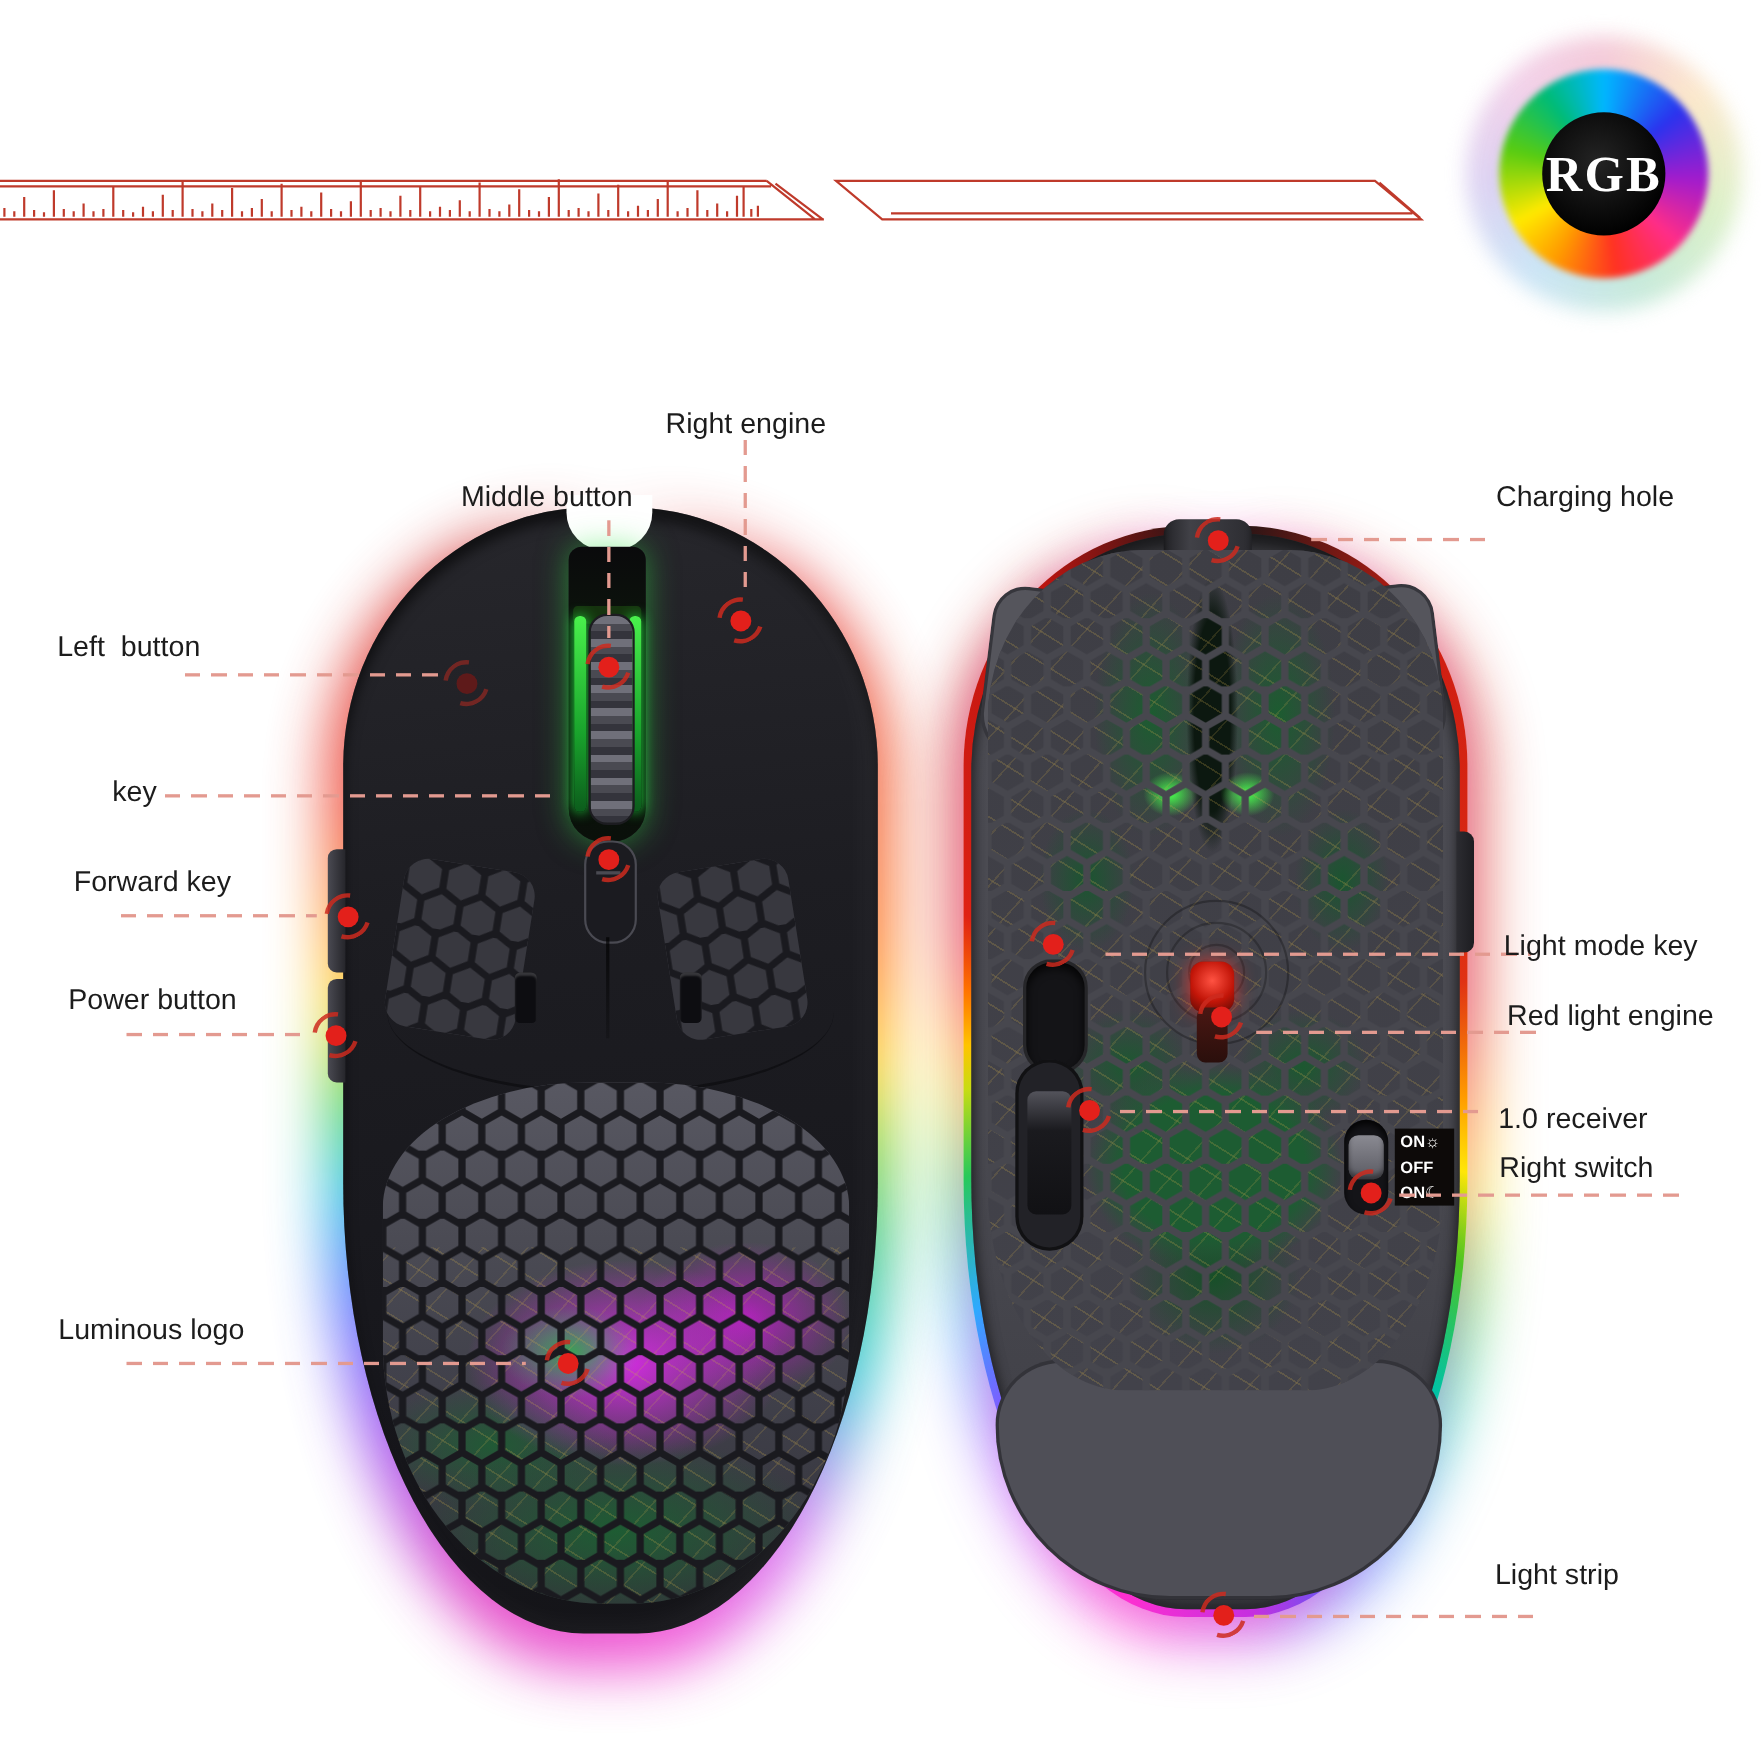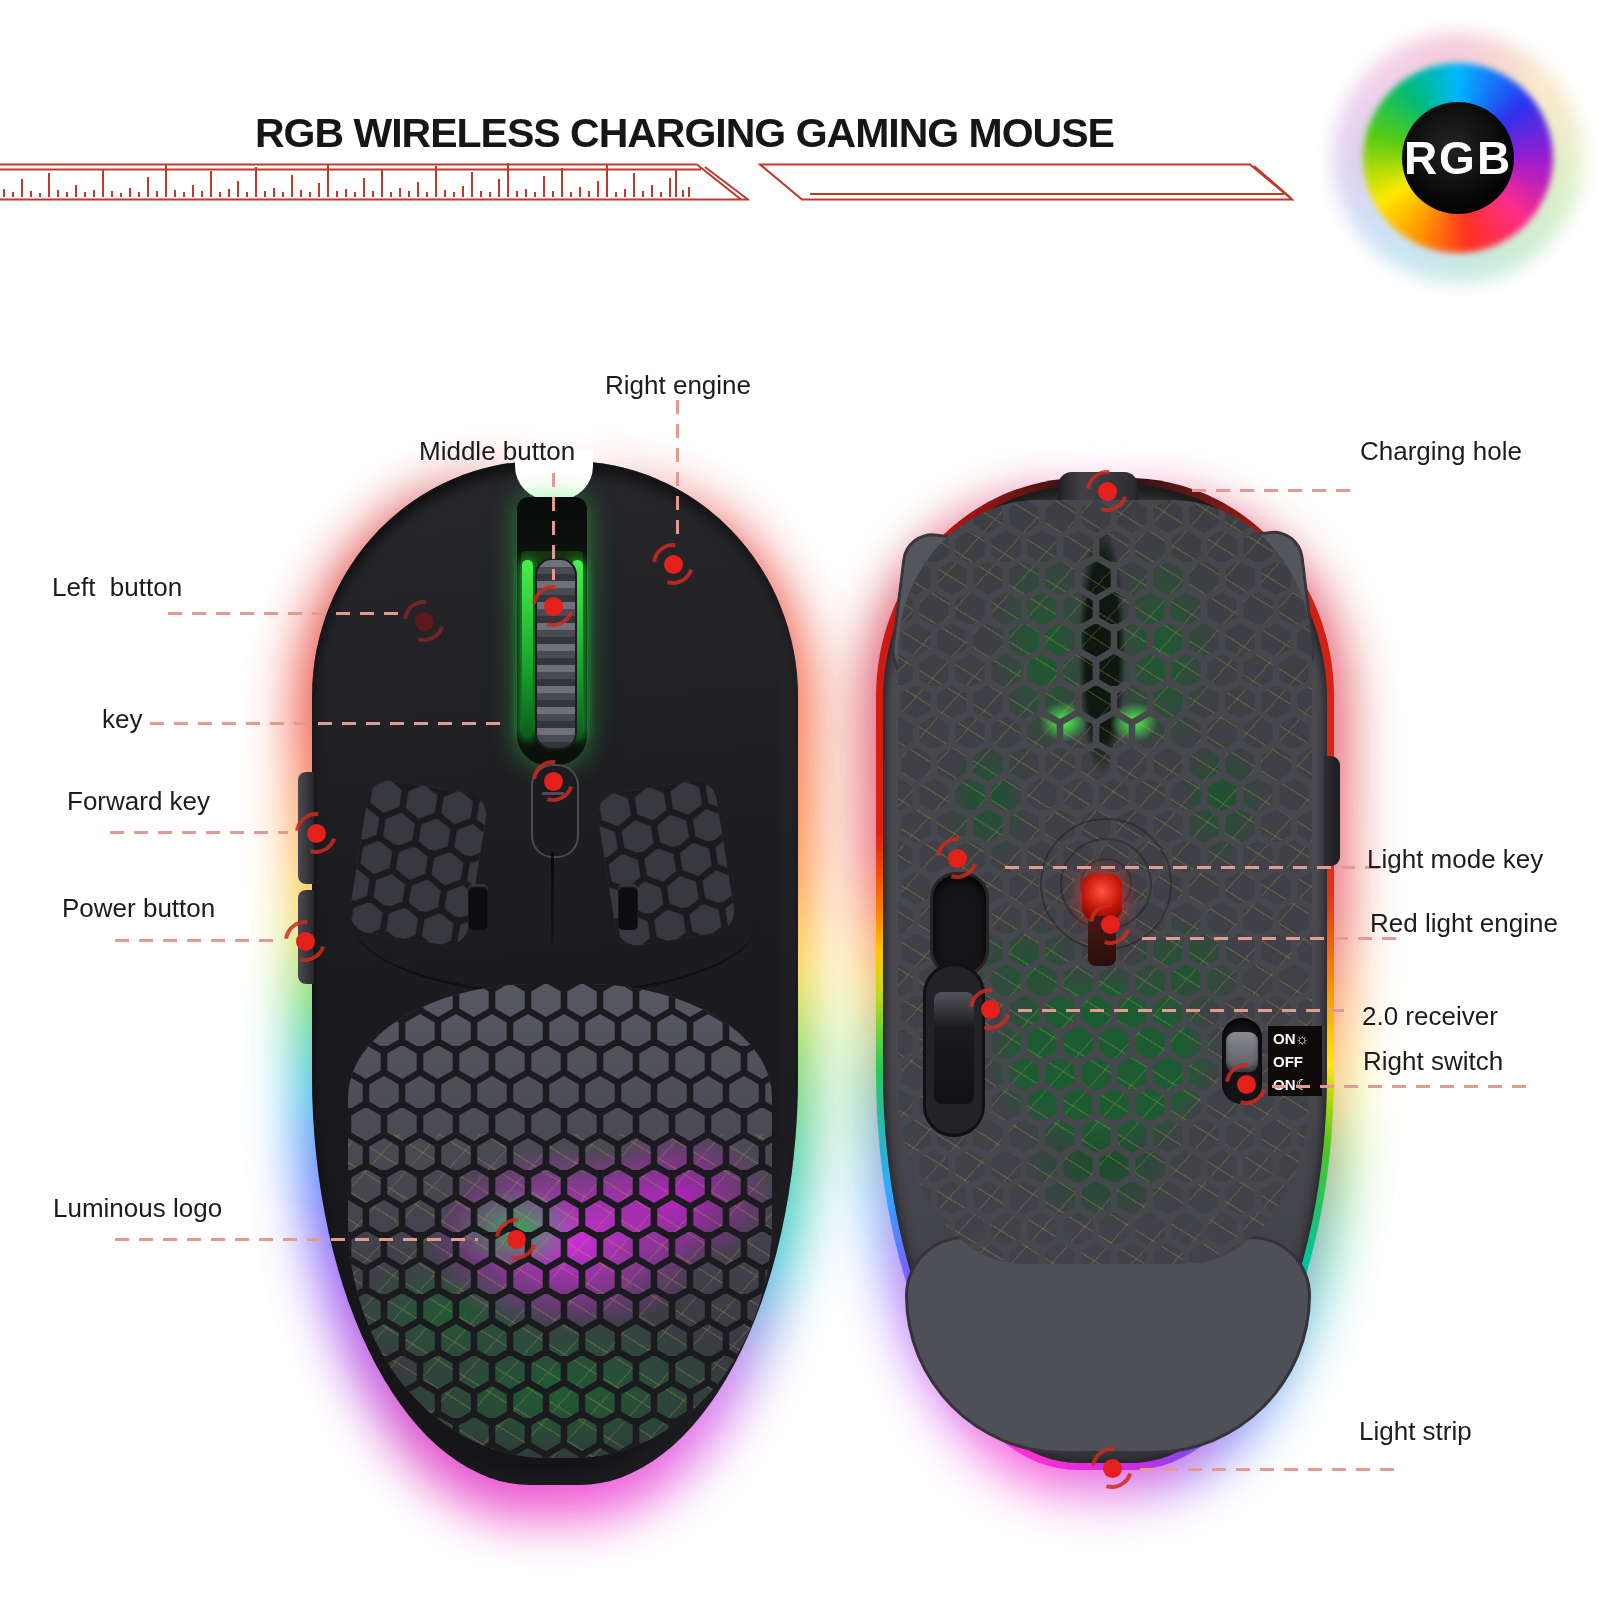--- a/index.html
+++ b/index.html
@@ -12,21 +12,21 @@
   .banner-svg{position:absolute;left:0;top:0;}
 
   
   .rgb-badge{position:absolute;left:1333px;top:33px;width:250px;height:250px;}
   .rgb-outer{position:absolute;inset:0;border-radius:50%;filter:blur(9px);opacity:.9;
     background:conic-gradient(from 0deg,#f3c6d6,#fbe6c6 14%,#d8efc3 30%,#c2e8d7 45%,#c6e2f5 60%,#dacef1 74%,#f1cde7 88%,#f3c6d6);}
   .rgb-ring{position:absolute;inset:30px;border-radius:50%;filter:blur(3px);
     background:conic-gradient(from 0deg,#00b7ff,#2b33ee 14%,#a21ccc 26%,#ff2d88 37%,#ff3222 48%,#ff9a00 58%,#ffe900 67%,#58cc12 79%,#00bb77 90%,#00b7ff);}
   .rgb-core{position:absolute;inset:69px;border-radius:50%;display:flex;align-items:center;justify-content:center;
     background:radial-gradient(circle at 45% 40%,#242424,#000 75%);
-    color:#fff;font-size:46px;font-weight:bold;letter-spacing:2px;}
+    color:#fff;font-size:46px;font-weight:bold;letter-spacing:2px;font-family:Liberation Serif, serif;}
 
   
   .glow{position:absolute;filter:blur(26px);}
   .glow-1{left:296px;top:468px;width:516px;height:1050px;opacity:.8;
     border-radius:47% 47% 45% 45% / 23% 23% 42% 42%;
     background:conic-gradient(from 0deg,rgba(255,255,255,0) 0deg,#e02222 20deg,#ff6600 60deg,#ffcc00 85deg,#77cc11 100deg,#11bb66 120deg,#00bbcc 140deg,#cc55ee 158deg,#ee33cc 174deg,#dd22bb 194deg,#8833ee 214deg,#3355ff 230deg,#00bbdd 250deg,#33cc44 268deg,#aacc00 280deg,#ffcc00 290deg,#ff8800 302deg,#ee3322 318deg,#cc1111 345deg,rgba(255,255,255,0) 360deg);}
   .glow-2{left:860px;top:486px;width:490px;height:1010px;opacity:.6;
     border-radius:45% 45% 44% 44% / 22% 22% 40% 40%;
     background:conic-gradient(from 0deg,rgba(255,255,255,0) 0deg,#cf1d12 25deg,#e03214 70deg,#ff9c00 96deg,#ffe608 112deg,#4ec422 128deg,#00c2a8 146deg,#2b6bff 162deg,#c52fe0 176deg,#ff2fd0 190deg,#a13bff 207deg,#2fa9ff 225deg,#27c95a 247deg,#c8dc12 266deg,#ffc400 276deg,#ff7300 288deg,#e02214 302deg,#c01510 340deg,rgba(255,255,255,0) 360deg);}
 
@@ -153,21 +153,20 @@
     <defs>
       <pattern id="hexD" width="36" height="62" patternUnits="userSpaceOnUse">
         <path fill-rule="evenodd" fill="#1a1a1f" d="M0 0H36V62H0Z M18 -1L32.7 7.5 32.7 24.5 18 33 3.3 24.5 3.3 7.5Z M0 30L14.7 38.5 14.7 55.5 0 64 -14.7 55.5 -14.7 38.5Z M36 30L50.7 38.5 50.7 55.5 36 64 21.3 55.5 21.3 38.5Z"></path>
       </pattern>
       <pattern id="hexG" width="36" height="62" patternUnits="userSpaceOnUse">
         <path fill-rule="evenodd" fill="#47474e" d="M0 0H36V62H0Z M18 -1L32.7 7.5 32.7 24.5 18 33 3.3 24.5 3.3 7.5Z M0 30L14.7 38.5 14.7 55.5 0 64 -14.7 55.5 -14.7 38.5Z M36 30L50.7 38.5 50.7 55.5 36 64 21.3 55.5 21.3 38.5Z"></path>
       </pattern>
     </defs>
   </svg>
 
-  <div class="title">RGB WIRELESS CHARGING GAMING MOUSE</div>
 
   <svg class="banner-svg" width="1601" height="220" viewBox="0 0 1601 220">
     <g stroke="#bf3a2b" stroke-width="2" fill="none">
       <path d="M0 164.5H697M0 169.5H701M697 164.5L741 199.5M705 167L748 199.5M0 199.5H749"></path>
       <path d="M760 164.5H1250L1292 199.5H802Z M810 194H1284 M1254 166L1291 198"></path>
       <path d="M4 197v-8M13 197v-5M22 197v-18M31 197v-6M40 197v-4M49 197v-24M58 197v-7M67 197v-5M76 197v-12M85 197v-5M94 197v-7M103 197v-27M112 197v-6M121 197v-4M130 197v-9M139 197v-5M148 197v-20M157 197v-6M166 197v-32M175 197v-7M184 197v-5M193 197v-12M202 197v-6M211 197v-26M220 197v-5M229 197v-8M238 197v-16M247 197v-5M256 197v-30M265 197v-6M274 197v-9M283 197v-5M292 197v-22M301 197v-7M310 197v-5M319 197v-14M328 197v-33M337 197v-6M346 197v-8M355 197v-5M364 197v-19M373 197v-6M382 197v-28M391 197v-5M400 197v-9M409 197v-6M418 197v-15M427 197v-5M436 197v-31M445 197v-7M454 197v-5M463 197v-11M472 197v-25M481 197v-6M490 197v-5M499 197v-18M508 197v-34M517 197v-6M526 197v-8M535 197v-5M544 197v-21M553 197v-6M562 197v-29M571 197v-5M580 197v-10M589 197v-6M598 197v-16M607 197v-33M616 197v-5M625 197v-8M634 197v-24M643 197v-6M652 197v-12M661 197v-5M670 197v-19M676 197v-28M683 197v-7M689 197v-10"></path>
     </g>
   </svg>
 
   <div class="rgb-badge">
@@ -249,21 +248,21 @@
   <div class="callout" style="left:605px;top:370px"><span>Right engine</span></div>
   <div class="callout" style="left:419px;top:436px"><span>Middle button</span></div>
   <div class="callout" style="left:52px;top:572px"><span>Left  button</span></div>
   <div class="callout" style="left:102px;top:704px"><span>key</span></div>
   <div class="callout" style="left:67px;top:786px"><span>Forward key</span></div>
   <div class="callout" style="left:62px;top:893px"><span>Power button</span></div>
   <div class="callout" style="left:53px;top:1193px"><span>Luminous logo</span></div>
   <div class="callout" style="left:1360px;top:436px"><span>Charging hole</span></div>
   <div class="callout" style="left:1367px;top:844px"><span>Light mode key</span></div>
   <div class="callout" style="left:1370px;top:908px"><span>Red light engine</span></div>
-  <div class="callout" style="left:1362px;top:1001px"><span>2.0 receiver</span></div>
+  <div class="callout" style="left:1362px;top:1001px"><span>1.0 receiver</span></div>
   <div class="callout" style="left:1363px;top:1046px"><span>Right switch</span></div>
   <div class="callout" style="left:1359px;top:1416px"><span>Light strip</span></div>
 
   <div class="dl-v" style="left:676px;top:400px;height:138px"></div>
   <div class="dl-v" style="left:552px;top:473px;height:107px"></div>
   <div class="dl-h" style="left:168px;top:612px;width:232px"></div>
   <div class="dl-h" style="left:150px;top:722px;width:355px"></div>
   <div class="dl-h" style="left:110px;top:831px;width:178px"></div>
   <div class="dl-h" style="left:115px;top:939px;width:160px"></div>
   <div class="dl-h" style="left:115px;top:1238px;width:363px"></div>

